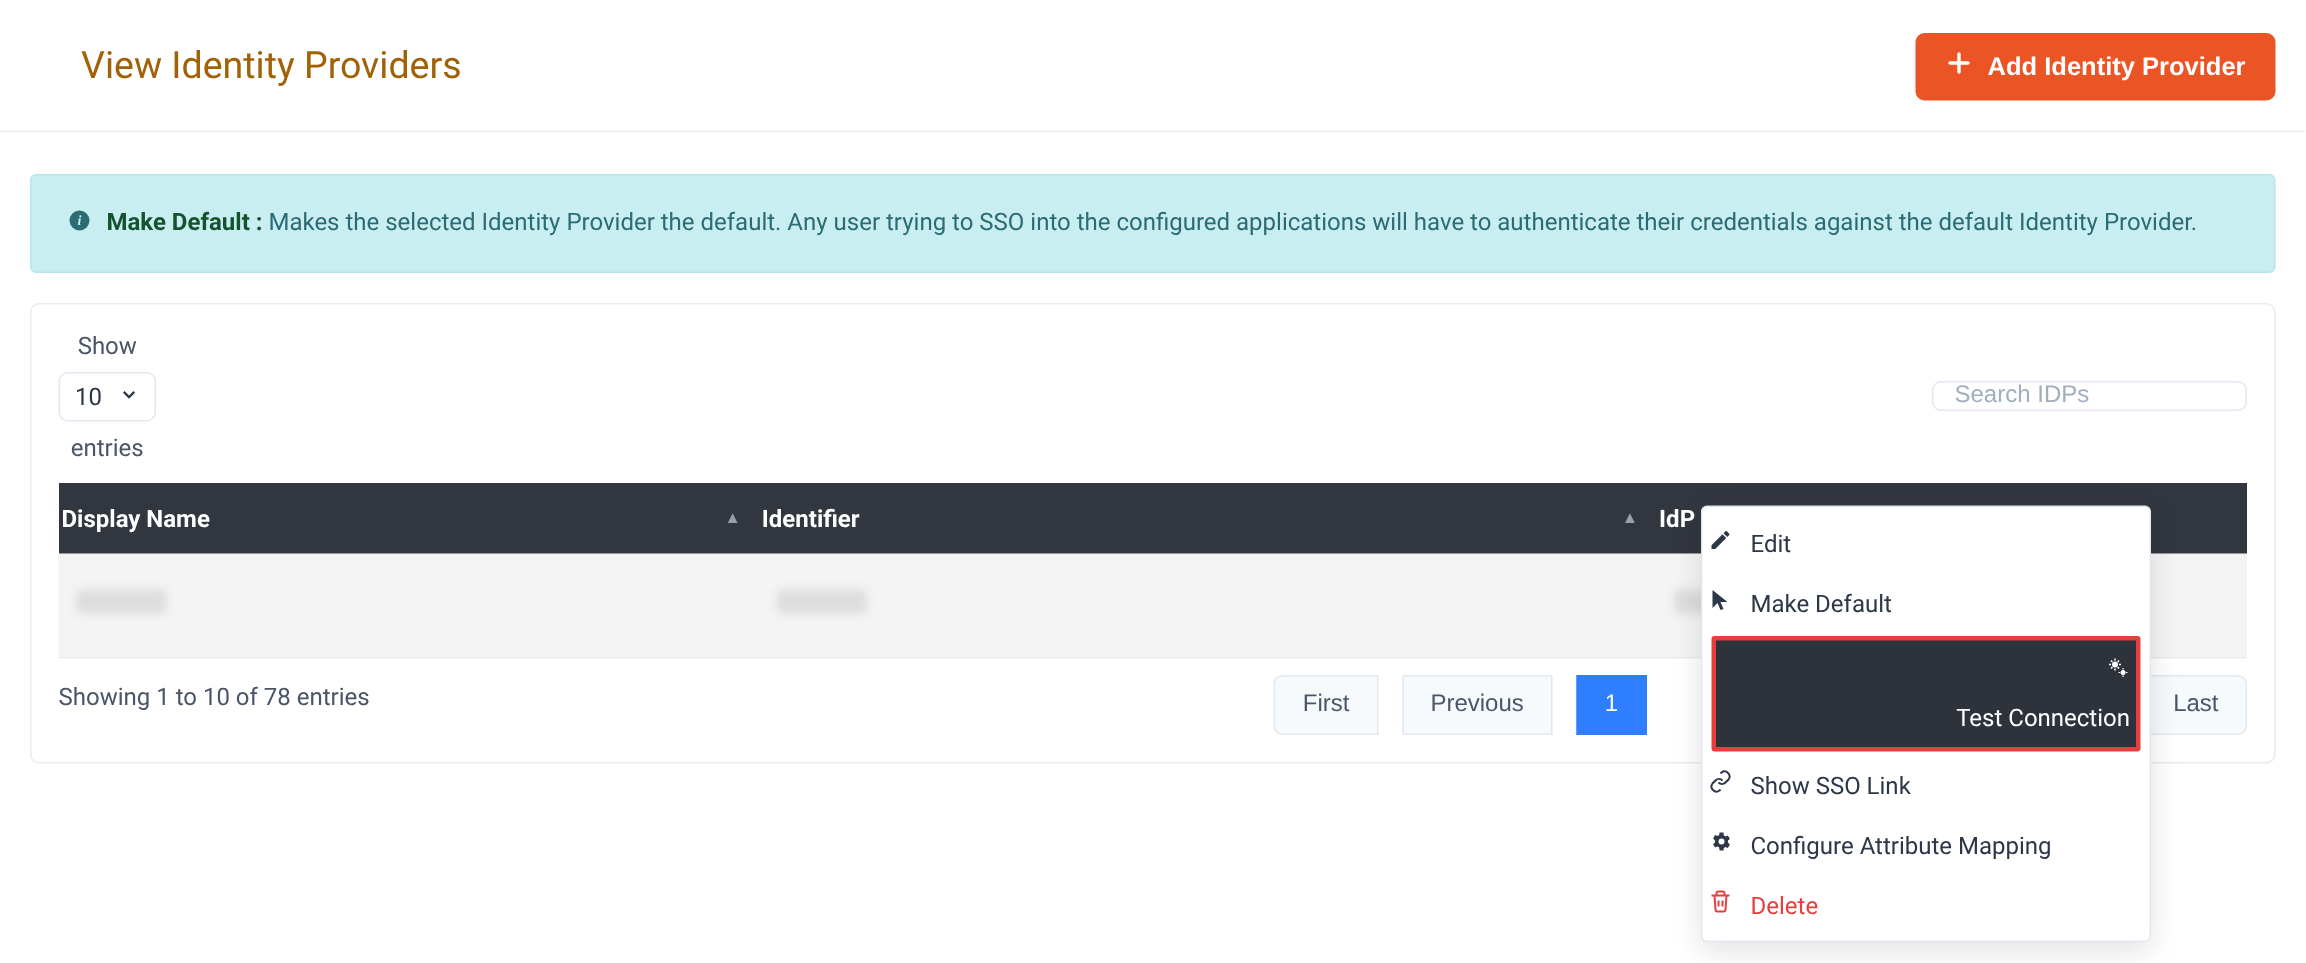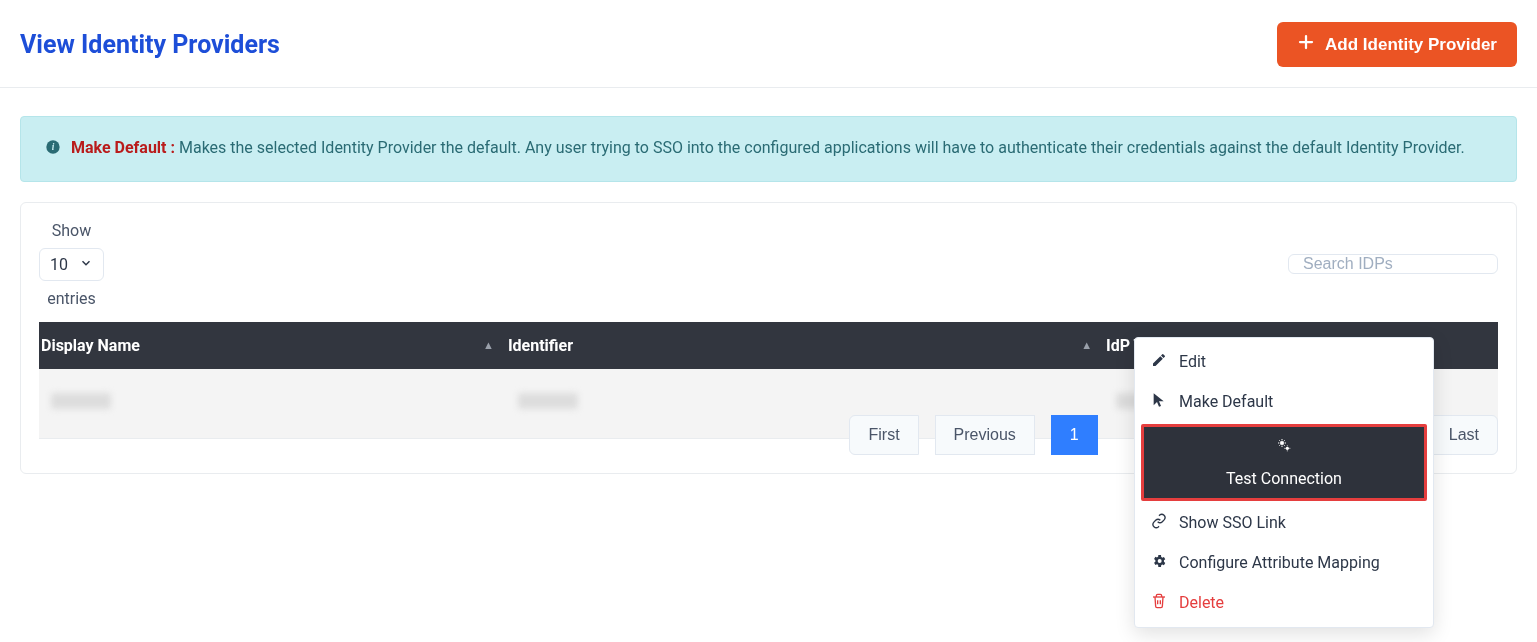--- a/index.html
+++ b/index.html
@@ -13,22 +13,23 @@
   }
   .page-header {
     display: flex;
     justify-content: space-between;
     align-items: center;
     padding: 22px 20px 20px 20px;
     border-bottom: 1px solid #e9ecef;
   }
   .page-title {
     font-size: 25px;
-    font-weight: 700;
-    color: #1d4ed8;
+    font-weight: 400;
+    color: #a16207;
+    margin-left: 34px;
   }
   .add-btn {
     display: inline-flex;
     align-items: center;
     gap: 10px;
     background: #eb5424;
     color: #fff;
     border: none;
     border-radius: 6px;
     padding: 11px 20px;
@@ -48,21 +49,21 @@
     color: #2a6b74;
     font-size: 16px;
     line-height: 1.6;
     display: flex;
     gap: 10px;
   }
   .info-banner .info-icon {
     flex: 0 0 auto;
     margin-top: 2px;
   }
-  .info-banner b { color: #b91c1c; font-weight: 700; margin-top: 40px; }
+  .info-banner b { color: #14532d; font-weight: 700; margin-top: 40px; }
   .card {
     border: 1px solid #e9ecef;
     border-radius: 6px;
     margin-top: 20px;
     padding: 18px;
     position: relative;
   }
   .table-controls {
     display: flex;
     justify-content: space-between;
@@ -177,23 +178,23 @@
     width: 300px;
     background: #fff;
     border: 1px solid #e2e8f0;
     border-radius: 4px;
     box-shadow: 0 6px 20px rgba(0,0,0,0.12);
     z-index: 100;
     padding: 4px 0;
   }
   .dropdown-item {
     display: flex;
-    align-items: center;
+    align-items: flex-end;
     gap: 12px;
-    padding: 10px 16px;
+    padding: 10px 4px;
     font-size: 16px;
     color: #2d3748;
     cursor: pointer;
   }
   .dropdown-item.highlight {
     background: #2e323b;
     color: #fff;
     border: 3px solid #e53e3e;
     margin: 2px 6px;
     border-radius: 2px;
@@ -278,20 +279,21 @@
           <td style="text-align:left;">
             <span class="select-link">
               <span>Select</span>
               <span class="select-caret"></span>
             </span>
           </td>
         </tr>
       </tbody>
     </table>
 
+    <div class="table-footer">Showing 1 to 10 of 78 entries</div>
 
     <div class="pagination">
       <button class="page-btn">First</button>
       <button class="page-btn">Previous</button>
       <button class="page-btn active">1</button>
       <button class="page-btn" style="margin-left:316px">Last</button>
     </div>
 
     <div class="dropdown-menu">
       <div class="dropdown-item">

